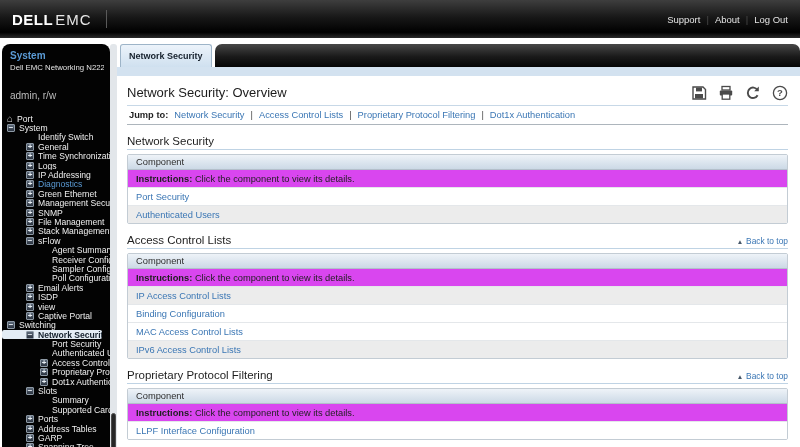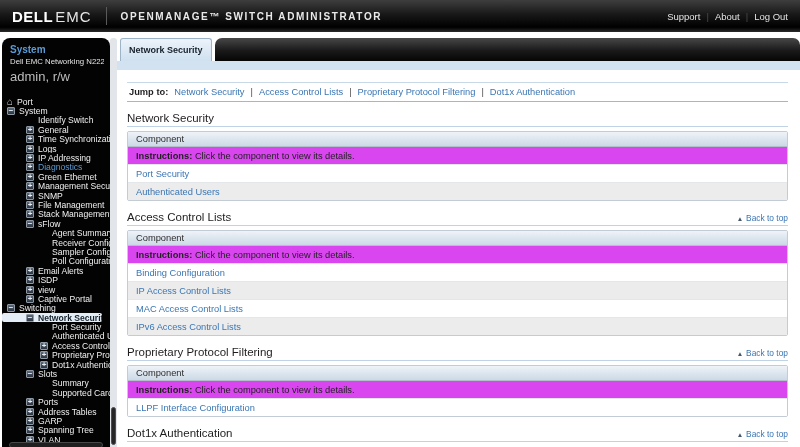--- a/index.html
+++ b/index.html
@@ -1,39 +1,39 @@
 <!DOCTYPE html>
 <html><head>
 <meta charset="utf-8">
 <style>
   * { box-sizing: border-box; margin: 0; padding: 0; }
   html,body { width:800px; height:447px; overflow:hidden; background:#fff;
     font-family:"Liberation Sans", sans-serif; }
 
   
-  .topbar { height:32px; background:linear-gradient(#3e3e3e 0%, #181818 45%, #000 85%, #2a2a2a 100%);
+  .topbar { height:38px; background:linear-gradient(#3e3e3e 0%, #181818 45%, #000 85%, #2a2a2a 100%);
     display:flex; align-items:center; padding:0 12px; position:relative; }
   .brand { display:flex; align-items:baseline; color:#fff; }
   .brand-dell { font-size:15px; font-weight:bold; letter-spacing:.5px; }
   .brand-emc { font-size:15px; font-weight:normal; color:#e6e6e6; margin-left:2px; letter-spacing:1px; }
   .brand-sep { width:1px; height:18px; background:#5a5a5a; margin:0 14px; }
   .app-title { font-size:10px; font-weight:bold; letter-spacing:1.6px; color:#e9e9e9; }
   .top-links { margin-left:auto; display:flex; align-items:flex-start; gap:6px; font-size:9.5px; color:#c9c9c9; }
   .top-link { color:#e3e3e3; cursor:pointer; text-decoration:none; }
 
   
   .layout { display:flex; height:417px; }
 
   
   .sidebar { width:108px; flex-shrink:0; margin:6px 0 0 2px; background:#030303;
     border-radius:8px 8px 0 0; position:relative; overflow:hidden; }
   .sb-head { padding:6px 6px 5px 8px; }
   .sb-title { color:#5b9bd5; font-size:10px; font-weight:bold; }
   .sb-device { color:#e4e4e4; font-size:7.8px; margin-top:2px; white-space:nowrap; overflow:hidden; }
-  .sb-user { color:#bdbdbd; font-size:13px; margin-top:3px; }
+  .sb-user { color:#bdbdbd; font-size:10px; margin-top:18px; }
   .tree { margin-top:8px; }
   .tree-item { display:flex; align-items:center; height:9.4px; font-size:8.6px;
     white-space:nowrap; overflow:hidden; cursor:pointer; padding-left:5px; }
   .tree-item.lvl1 { padding-left:24px; }
   .tree-item.lvl2 { padding-left:38px; }
   .tree-item.leaf.lvl1 { padding-left:36px; }
   .tree-item.leaf.lvl2 { padding-left:50px; }
   .t-box { width:8px; height:8px; flex-shrink:0; margin-right:4px; border:1px solid #8d99a5;
     background:linear-gradient(#5d6a7a,#2c3440); color:#e8eef4; font-size:8px; line-height:6px;
     text-align:center; border-radius:1px; font-weight:bold; }
@@ -87,21 +87,20 @@
 </style>
 </head>
 <body>
 
 <header class="topbar">
   <div class="brand">
     <span class="brand-dell">DELL</span>
     <span class="brand-emc">EMC</span>
   </div>
   <div class="brand-sep"></div>
-  <div class="app-title">OPENMANAGE™ SWITCH ADMINISTRATOR</div>
   <nav class="top-links">
     <a class="top-link">Support</a>
     <span class="jump-sep">|</span>
     <a class="top-link">About</a>
     <span class="jump-sep">|</span>
     <a class="top-link">Log Out</a>
   </nav>
 </header>
 
 <div class="layout">
@@ -274,20 +273,43 @@
   </div>
 
   <div class="main">
     <div class="tabrow">
       <div class="tab-active">Network Security</div>
       <div class="tab-strip"></div>
     </div>
     <div class="blue-band"></div>
 
     <div class="content">
+      <div class="title-row">
+        <h1 class="page-title">Network Security: Overview</h1>
+        <div class="toolbar">
+          <svg class="icon-btn" viewBox="0 0 16 16">
+            <path d="M2 2 h10 l2.5 2.5 V14 H2 Z" fill="none" stroke="#4a4a4a" stroke-width="1.4"></path>
+            <rect x="5" y="2.6" width="6" height="3.8" fill="#4a4a4a"></rect>
+            <rect x="4" y="9" width="8" height="4.4" fill="#4a4a4a"></rect>
+          </svg>
+          <svg class="icon-btn" viewBox="0 0 16 16">
+            <rect x="4" y="1.5" width="8" height="3.5" fill="none" stroke="#4a4a4a" stroke-width="1.3"></rect>
+            <rect x="1.8" y="5.5" width="12.4" height="5" rx="1" fill="#4a4a4a"></rect>
+            <rect x="4.2" y="9" width="7.6" height="5.2" fill="#fff" stroke="#4a4a4a" stroke-width="1.3"></rect>
+          </svg>
+          <svg class="icon-btn" viewBox="0 0 16 16">
+            <path d="M12.6 10.2 A5.2 5.2 0 1 1 12.4 5" fill="none" stroke="#4a4a4a" stroke-width="1.9"></path>
+            <path d="M13.8 1.6 v4.6 h-4.6 z" fill="#4a4a4a"></path>
+          </svg>
+          <svg class="icon-btn" viewBox="0 0 16 16">
+            <circle cx="8" cy="8" r="6.6" fill="none" stroke="#4a4a4a" stroke-width="1.3"></circle>
+            <text x="8" y="11.4" text-anchor="middle" font-size="9.5" font-weight="bold" fill="#4a4a4a" font-family="Liberation Sans, sans-serif">?</text>
+          </svg>
+        </div>
+      </div>
       <div class="title-rule"></div>
 
       <div class="jump-row" id="jump-row">
         <span class="jump-label">Jump to:</span>
       <a class="jump-link">Network Security</a>
           <span class="jump-sep">|</span>
           <a class="jump-link">Access Control Lists</a>
           <span class="jump-sep">|</span>
           <a class="jump-link">Proprietary Protocol Filtering</a>
           <span class="jump-sep">|</span>
@@ -317,22 +339,22 @@
         <span class="tri">▲</span>
         <span class="btt-label">Back to top</span>
       </span>
     </div>
     <div class="comp-table">
       <div class="thead">Component</div>
       <div class="row instructions">
         <b class="ins-label">Instructions:</b>
         <span class="ins-text"> Click the component to view its details.</span>
       </div>
-    <div class="row comp-link">Binding Configuration</div>
-              <div class="row comp-link alt">IP Access Control Lists</div>
+    <div class="row comp-link alt">IP Access Control Lists</div>
+              <div class="row comp-link">Binding Configuration</div>
               <div class="row comp-link">MAC Access Control Lists</div>
               <div class="row comp-link alt">IPv6 Access Control Lists</div>
             </div>
   </section>
           <section class="section">
     <div class="section-head">
       <span class="section-title">Proprietary Protocol Filtering</span>
       <span class="backtotop">
         <span class="tri">▲</span>
         <span class="btt-label">Back to top</span>

